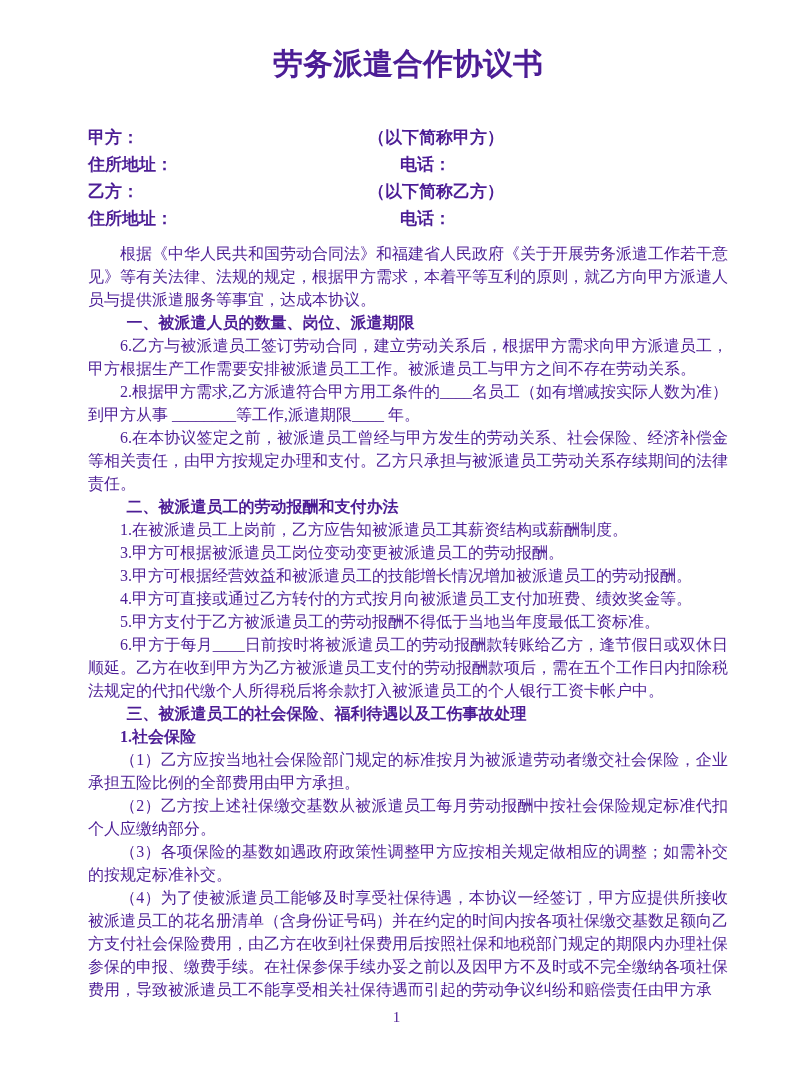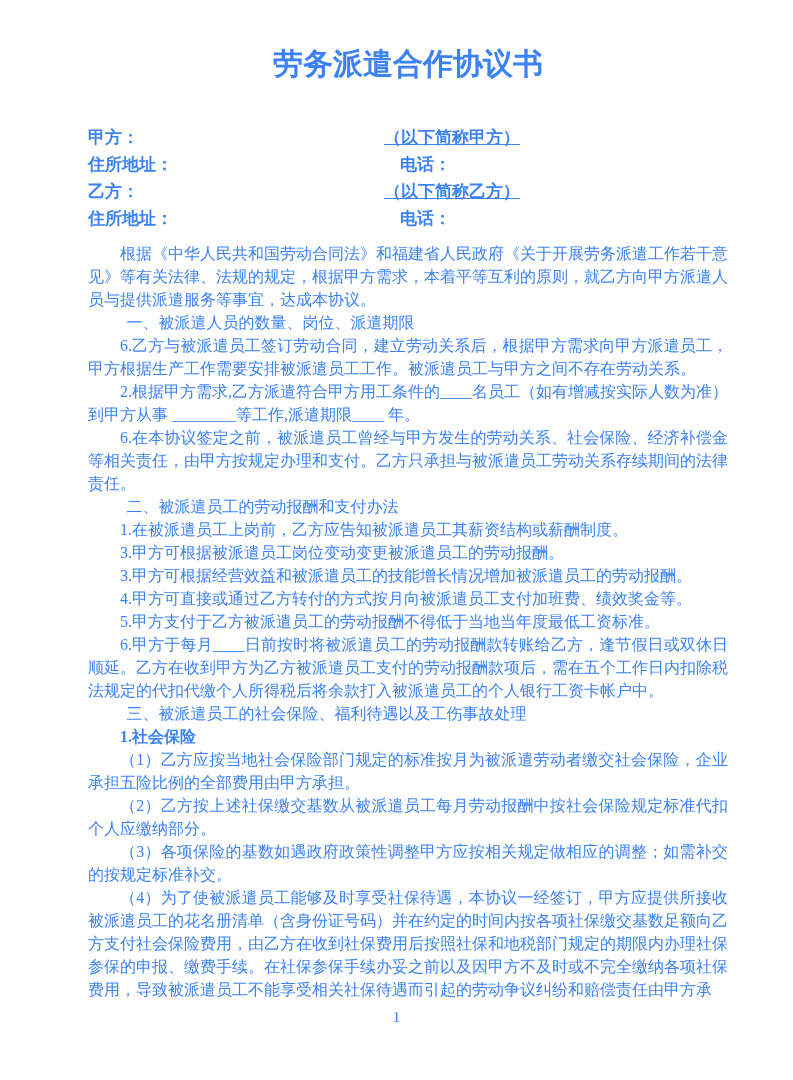--- a/index.html
+++ b/index.html
@@ -6,21 +6,21 @@
     margin: 0;
     padding: 0;
     background: #ffffff;
   }
   .page {
     position: relative;
     width: 793px;
     height: 1044px;
     margin: 0 auto;
     background: #ffffff;
-    color: #3b82f6;
+    color: #4c1d95;
     font-family: "Liberation Serif", "DejaVu Serif", serif;
     box-sizing: border-box;
     padding: 44px 65px 0 88px;
     overflow: hidden;
   }
   .doc-title {
     margin: 0;
     font-size: 30px;
     line-height: 40px;
     font-weight: bold;
@@ -35,37 +35,37 @@
   }
   .party-row {
     position: relative;
     height: 27px;
     white-space: nowrap;
   }
   .party-note {
     position: absolute;
     top: 0;
   }
-  .party-note.note-brief { left: 296px; text-decoration: underline; }
+  .party-note.note-brief { left: 280px; }
   .party-note.note-phone { left: 312px; }
   .doc-body {
     margin-top: 10px;
     font-size: 16px;
     line-height: 23px;
     text-align: justify;
     text-justify: inter-ideograph;
   }
   .doc-body p {
     margin: 0;
     padding: 0;
   }
   .para   { text-indent: 2em; }
   .heading {
     text-indent: 2.4em;
-    font-weight: normal;
+    font-weight: bold;
   }
   .subheading {
     text-indent: 2em;
     font-weight: bold;
   }
   .page-number {
     position: absolute;
     top: 1006px;
     left: 0;
     width: 793px;

